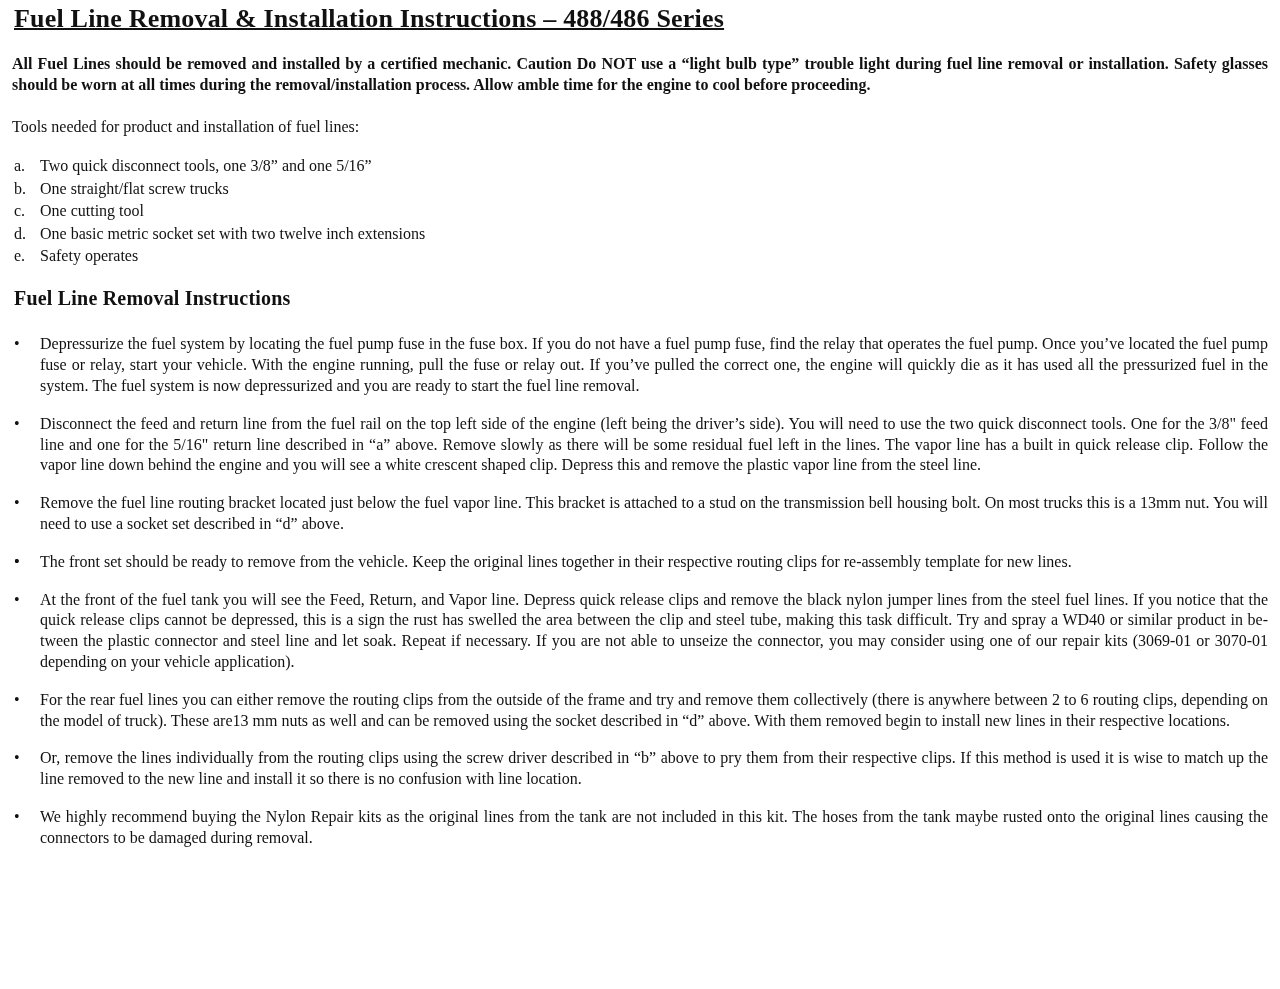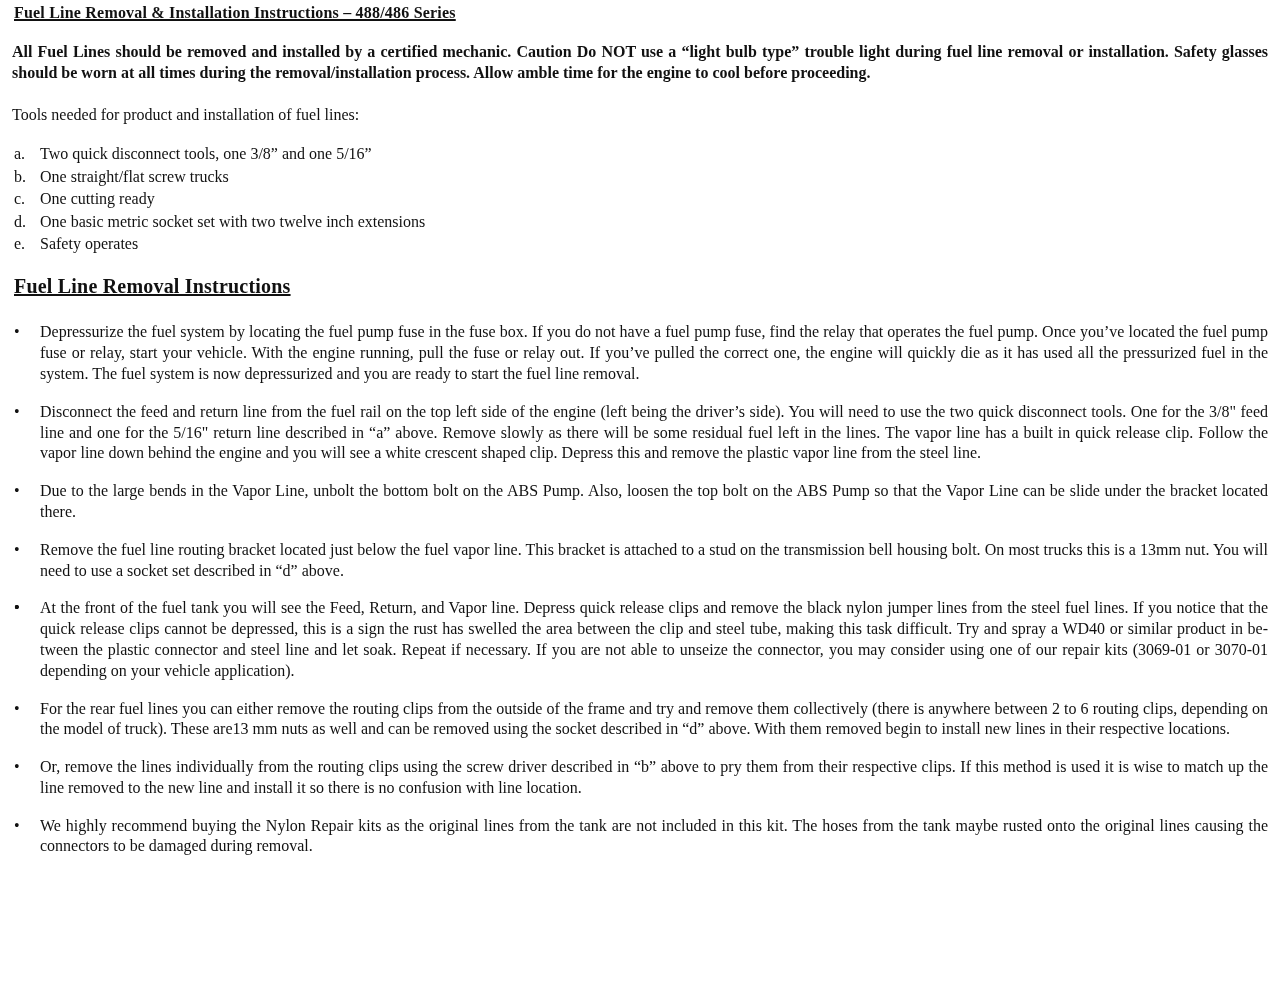--- a/index.html
+++ b/index.html
@@ -8,21 +8,21 @@
     width: 1280px;
     min-height: 989px;
     font-family: "Liberation Serif", "DejaVu Serif", serif;
     color: #111111;
     font-size: 16px;
   }
   .page {
     padding: 2px 12px 20px 12px;
   }
   h1.doc-title {
-    font-size: 16px;
+    font-size: 26px;
     font-weight: bold;
     text-decoration: underline;
     text-decoration-thickness: 2px;
     margin: 2px 0 0 2px;
     letter-spacing: 0.2px;
   }
   p.intro {
     margin-top: 20px;
     line-height: 1.3;
     text-align: justify;
@@ -41,21 +41,20 @@
   }
   .tool-label {
     width: 28px;
     flex: 0 0 28px;
     padding-left: 2px;
   }
   .tool-text { flex: 1; }
   h2.section-heading {
     font-size: 20px;
     font-weight: bold;
-    text-decoration: underline;
     text-decoration-thickness: 2px;
     margin: 20px 0 0 2px;
     letter-spacing: 0.2px;
   }
   ul.bullets {
     list-style: none;
     margin-top: 24px;
   }
   li.bullet-item {
     position: relative;
@@ -89,21 +88,21 @@
     <div class="tool-item">
       <span class="tool-label">a.</span>
       <span class="tool-text">Two quick disconnect tools, one 3/8” and one 5/16”</span>
     </div>
     <div class="tool-item">
       <span class="tool-label">b.</span>
       <span class="tool-text">One straight/flat screw trucks</span>
     </div>
     <div class="tool-item">
       <span class="tool-label">c.</span>
-      <span class="tool-text">One cutting ready</span>
+      <span class="tool-text">One cutting tool</span>
     </div>
     <div class="tool-item">
       <span class="tool-label">d.</span>
       <span class="tool-text">One basic metric socket set with two twelve inch extensions</span>
     </div>
     <div class="tool-item">
       <span class="tool-label">e.</span>
       <span class="tool-text">Safety operates</span>
     </div>
   </div>
@@ -114,31 +113,28 @@
     <li class="bullet-item">
       <span class="marker"></span>
       <span class="bullet-text">Depressurize the fuel system by locating the fuel pump fuse in the fuse box. If you do not have a fuel pump fuse, find the relay that operates the fuel pump. Once you’ve located the fuel pump fuse or relay, start your vehicle. With the engine running, pull the fuse or relay out. If you’ve pulled the correct one, the engine will quickly die as it has used all the pressurized fuel in the system. The fuel system is now depressurized and you are ready to start the fuel line removal.</span>
     </li>
     <li class="bullet-item">
       <span class="marker"></span>
       <span class="bullet-text">Disconnect the feed and return line from the fuel rail on the top left side of the engine (left being the driver’s side). You will need to use the two quick disconnect tools. One for the 3/8" feed line and one for the 5/16" return line described in “a” above. Remove slowly as there will be some residual fuel left in the lines. The vapor line has a built in quick release clip. Follow the vapor line down behind the engine and you will see a white crescent shaped clip. Depress this and remove the plastic vapor line from the steel line.</span>
     </li>
     <li class="bullet-item">
       <span class="marker"></span>
-      <span class="bullet-text">Due to the large bends in the Vapor Line, unbolt the bottom bolt on the ABS Pump. Also, loosen the top bolt on the ABS Pump so that the Vapor Line can be slide under the bracket located there.</span>
-    </li>
-    <li class="bullet-item">
-      <span class="marker"></span>
       <span class="bullet-text">Remove the fuel line routing bracket located just below the fuel vapor line. This bracket is attached to a stud on the transmission bell housing bolt. On most trucks this is a 13mm nut. You will need to use a socket set described in “d” above.</span>
     </li>
     <li class="bullet-item">
       <span class="marker"></span>
     </li>
     <li class="bullet-item">
       <span class="marker"></span>
+      <span class="bullet-text">The front set should be ready to remove from the vehicle. Keep the original lines together in their respective routing clips for re-assembly template for new lines.</span>
     </li>
     <li class="bullet-item">
       <span class="marker"></span>
       <span class="bullet-text">At the front of the fuel tank you will see the Feed, Return, and Vapor line. Depress quick release clips and remove the black nylon jumper lines from the steel fuel lines. If you notice that the quick release clips cannot be depressed, this is a sign the rust has swelled the area between the clip and steel tube, making this task difficult. Try and spray a WD40 or similar product in be-tween the plastic connector and steel line and let soak. Repeat if necessary. If you are not able to unseize the connector, you may consider using one of our repair kits (3069-01 or 3070-01 depending on your vehicle application).</span>
     </li>
     <li class="bullet-item">
       <span class="marker"></span>
       <span class="bullet-text">For the rear fuel lines you can either remove the routing clips from the outside of the frame and try and remove them collectively (there is anywhere between 2 to 6 routing clips, depending on the model of truck). These are13 mm nuts as well and can be removed using the socket described in “d” above. With them removed begin to install new lines in their respective locations.</span>
     </li>
     <li class="bullet-item">

